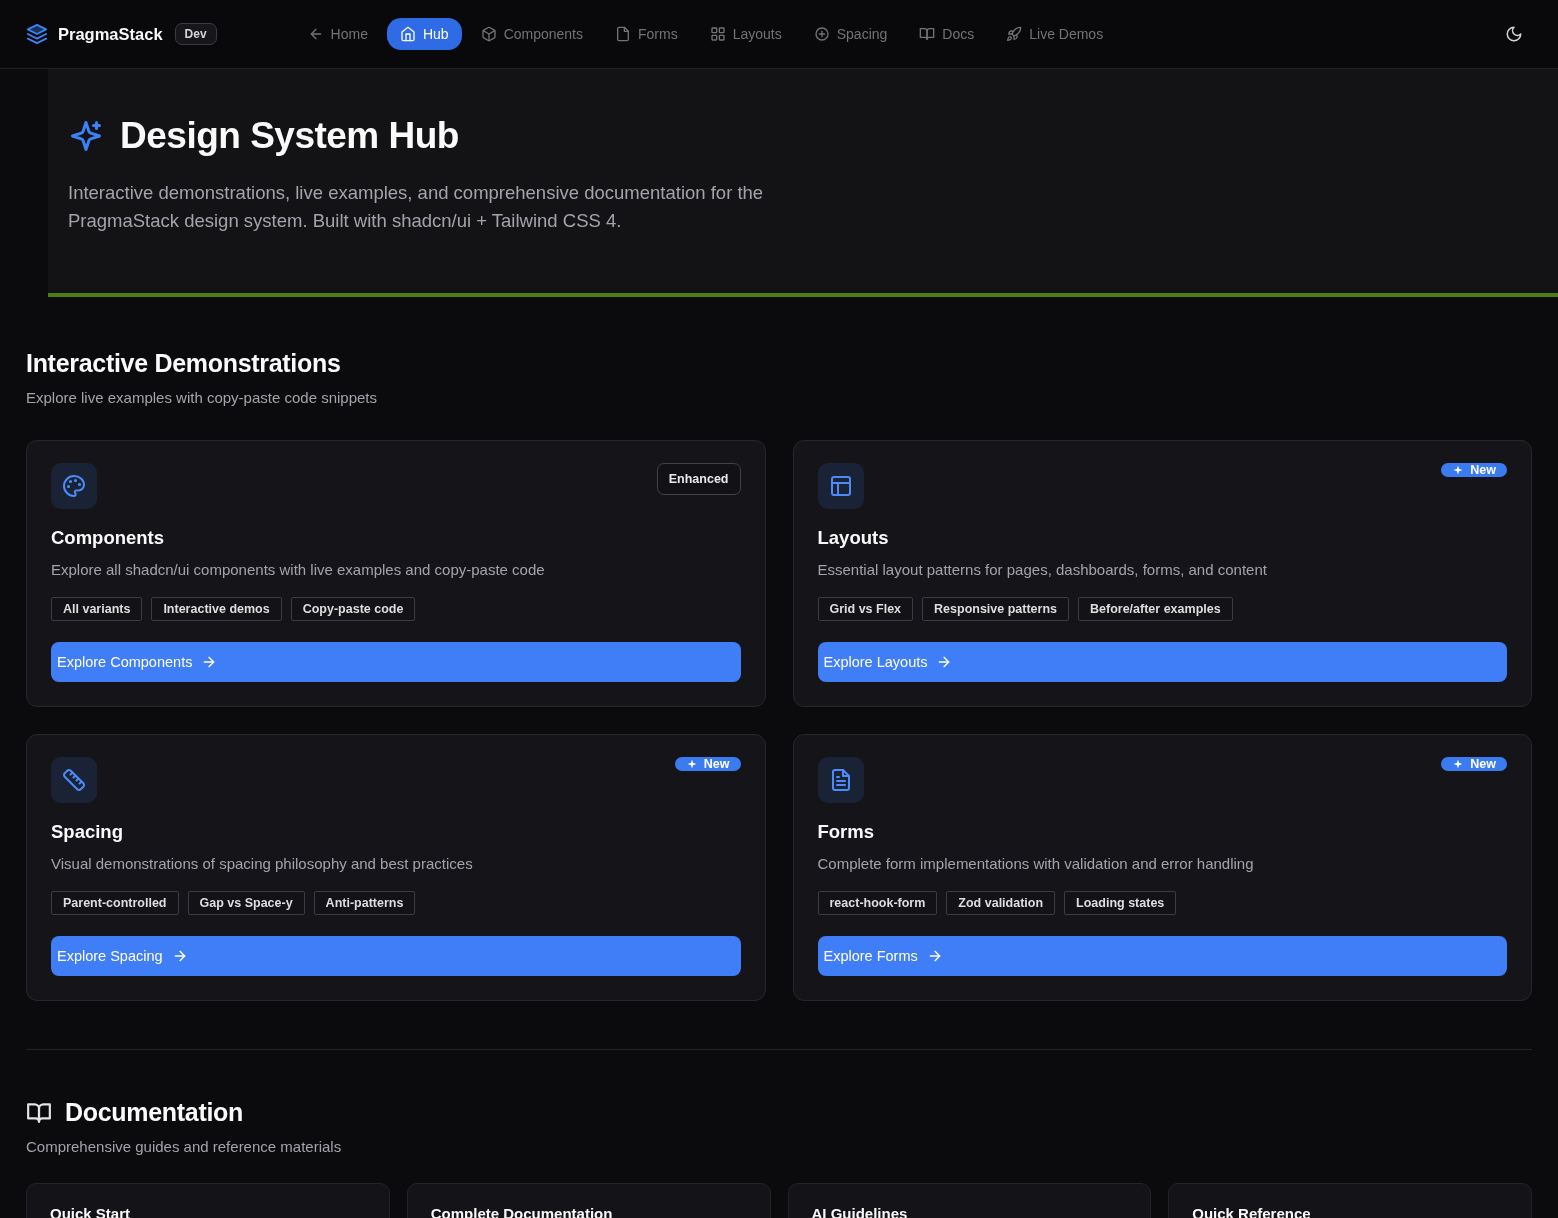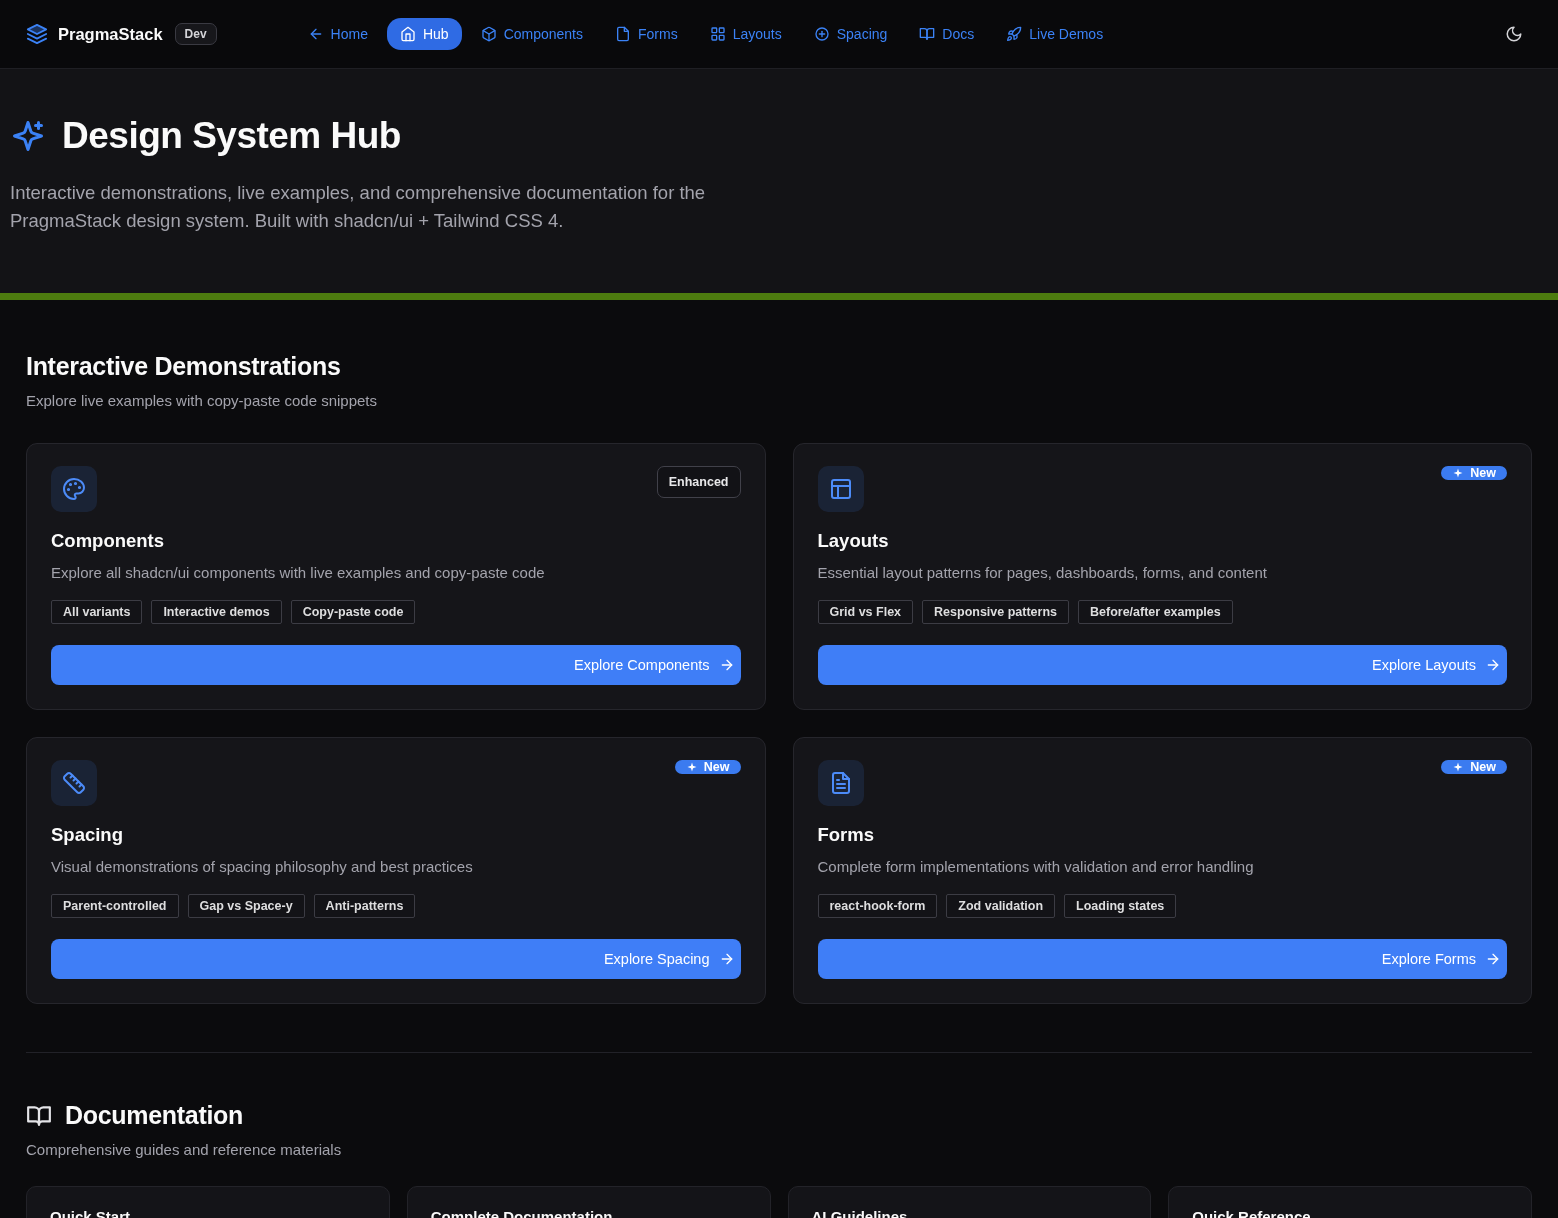--- a/index.html
+++ b/index.html
@@ -22,33 +22,33 @@
   .brand-name { font-size:16.5px; font-weight:700; color:#fafafa; }
   .dev-badge {
     font-size:12px; font-weight:600; color:#d4d4d8;
     border:1px solid #3a3a42; background:#17171b;
     padding:3px 9px; border-radius:7px; margin-left:2px;
   }
   .main-nav { display:flex; align-items:center; gap:6px; margin-left:78px; }
   .nav-item {
     display:flex; align-items:center; gap:7px;
     padding:8px 13px; border-radius:7px;
-    color:#3b82f6; font-size:14px; font-weight:500;
+    color:#737373; font-size:14px; font-weight:500;
     text-decoration:none; cursor:pointer; white-space:nowrap;
   }
   .nav-item.active { background:#2f6be4; color:#ffffff;border-radius:14px; }
   .nav-item .nic { display:flex; }
   .theme-toggle {
     margin-left:auto; background:transparent; border:none; color:#d4d4d8;
     width:36px; height:36px; display:grid; place-items:center;
     border-radius:8px; cursor:pointer;
   }
 
   
-  .hero { background:#131316; padding:46px 10px 58px; border-bottom:7px solid #4d7c0f; }
+  .hero { background:#131316; padding:46px 20px 58px; border-bottom:4px solid #4d7c0f;margin-left:48px; }
   .hero-title-row { display:flex; align-items:center; gap:16px; }
   .hero-title-row .spark { color:#3b82f6; }
   .hero-title { font-size:37px; font-weight:700; letter-spacing:-0.5px; margin:0; }
   .hero-desc {
     margin:22px 0 0; font-size:18.5px; line-height:1.52;
     color:#a3a3ac; max-width:770px;
   }
 
   
   .main { padding:52px 26px 0; }
@@ -87,21 +87,21 @@
   .tag-row { margin-top:17px; display:flex; gap:9px; flex-wrap:wrap; }
   .tag {
     padding:4px 11px; border:1px solid #3c3c44; border-radius:2px;
     background:#131317; font-size:12.5px; font-weight:600; color:#dededf;
     white-space:nowrap;
   }
   .explore-btn {
     margin-top:21px; width:100%; height:40px; border:none; cursor:pointer;
     background:#3f7ef7; color:#ffffff; border-radius:8px;
     font-family:inherit; font-size:14.5px; font-weight:500;
-    display:flex; align-items:center; justify-content:flex-end; gap:9px;
+    display:flex; align-items:center; justify-content:flex-start; gap:9px;
   }
 
   
   .divider { border:none; border-top:1px solid #222228; margin:48px 0 0; }
 
   
   .docs-section { margin-top:48px; }
   .docs-grid {
     margin-top:28px; margin-bottom:20px;
     display:grid; grid-template-columns:repeat(4,1fr); gap:17px;

